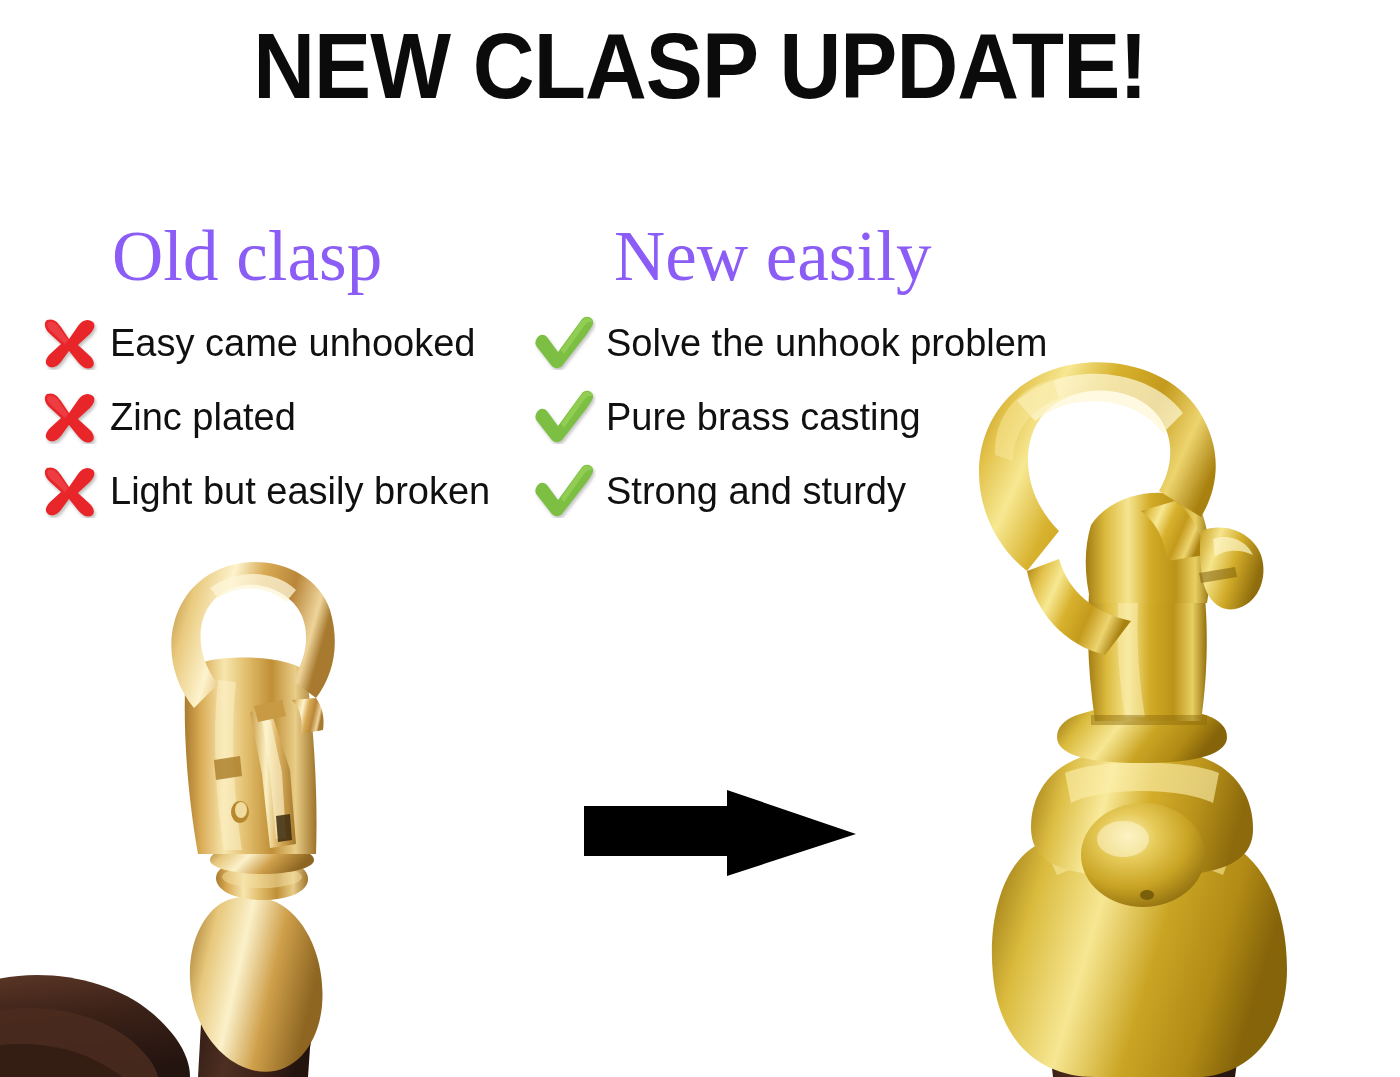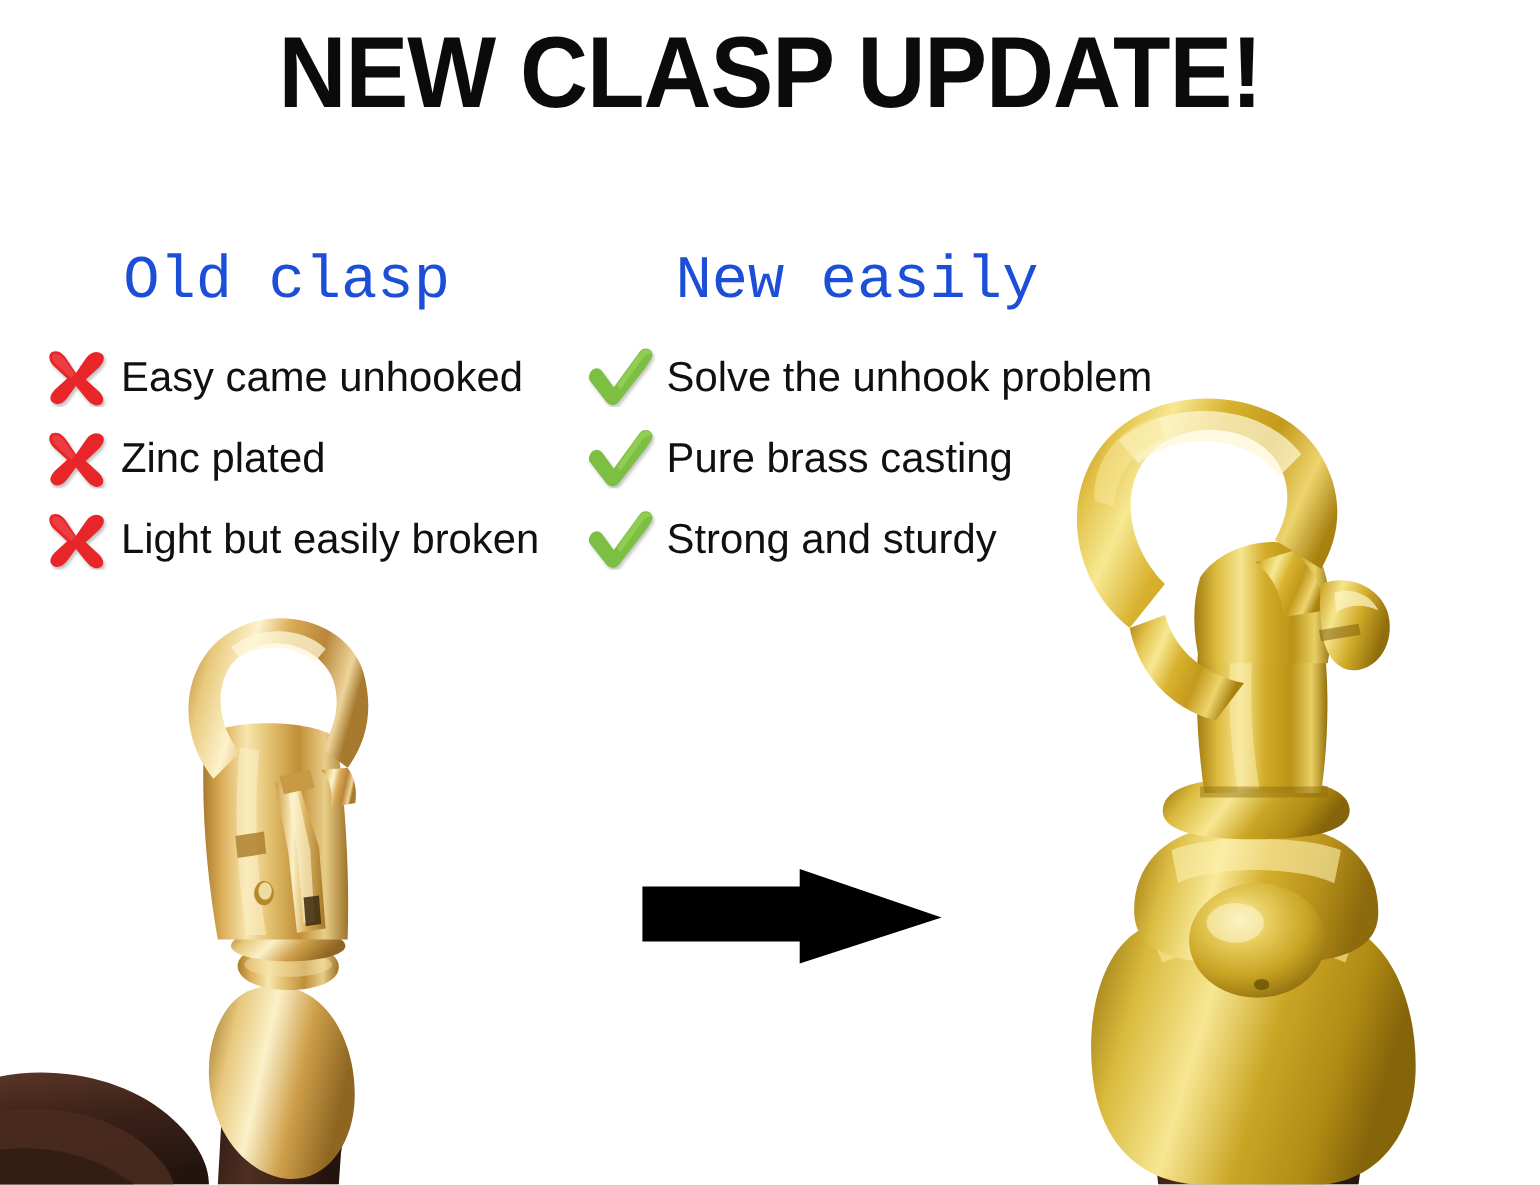--- a/index.html
+++ b/index.html
@@ -30,25 +30,25 @@
     letter-spacing: -1px;
     color: #0b0b0b;
     transform: scaleX(0.93);
     transform-origin: 50% 50%;
     white-space: nowrap;
   }
 
   
   .col-heading {
     position: absolute;
-    font-family: Liberation Mono, monospace;
+    font-family: Liberation Serif, serif;
     font-weight: normal;
-    font-size: 55px;
+    font-size: 71px;
     line-height: 60px;
-    color: #1d4ed8;
+    color: #8b5cf6;
     white-space: nowrap;
   }
   #heading-old { left: 112px; top: 226px; }
   #heading-new { left: 614px; top: 226px; }
 
   
   .feature-list {
     position: absolute;
     display: flex;
     flex-direction: column;

